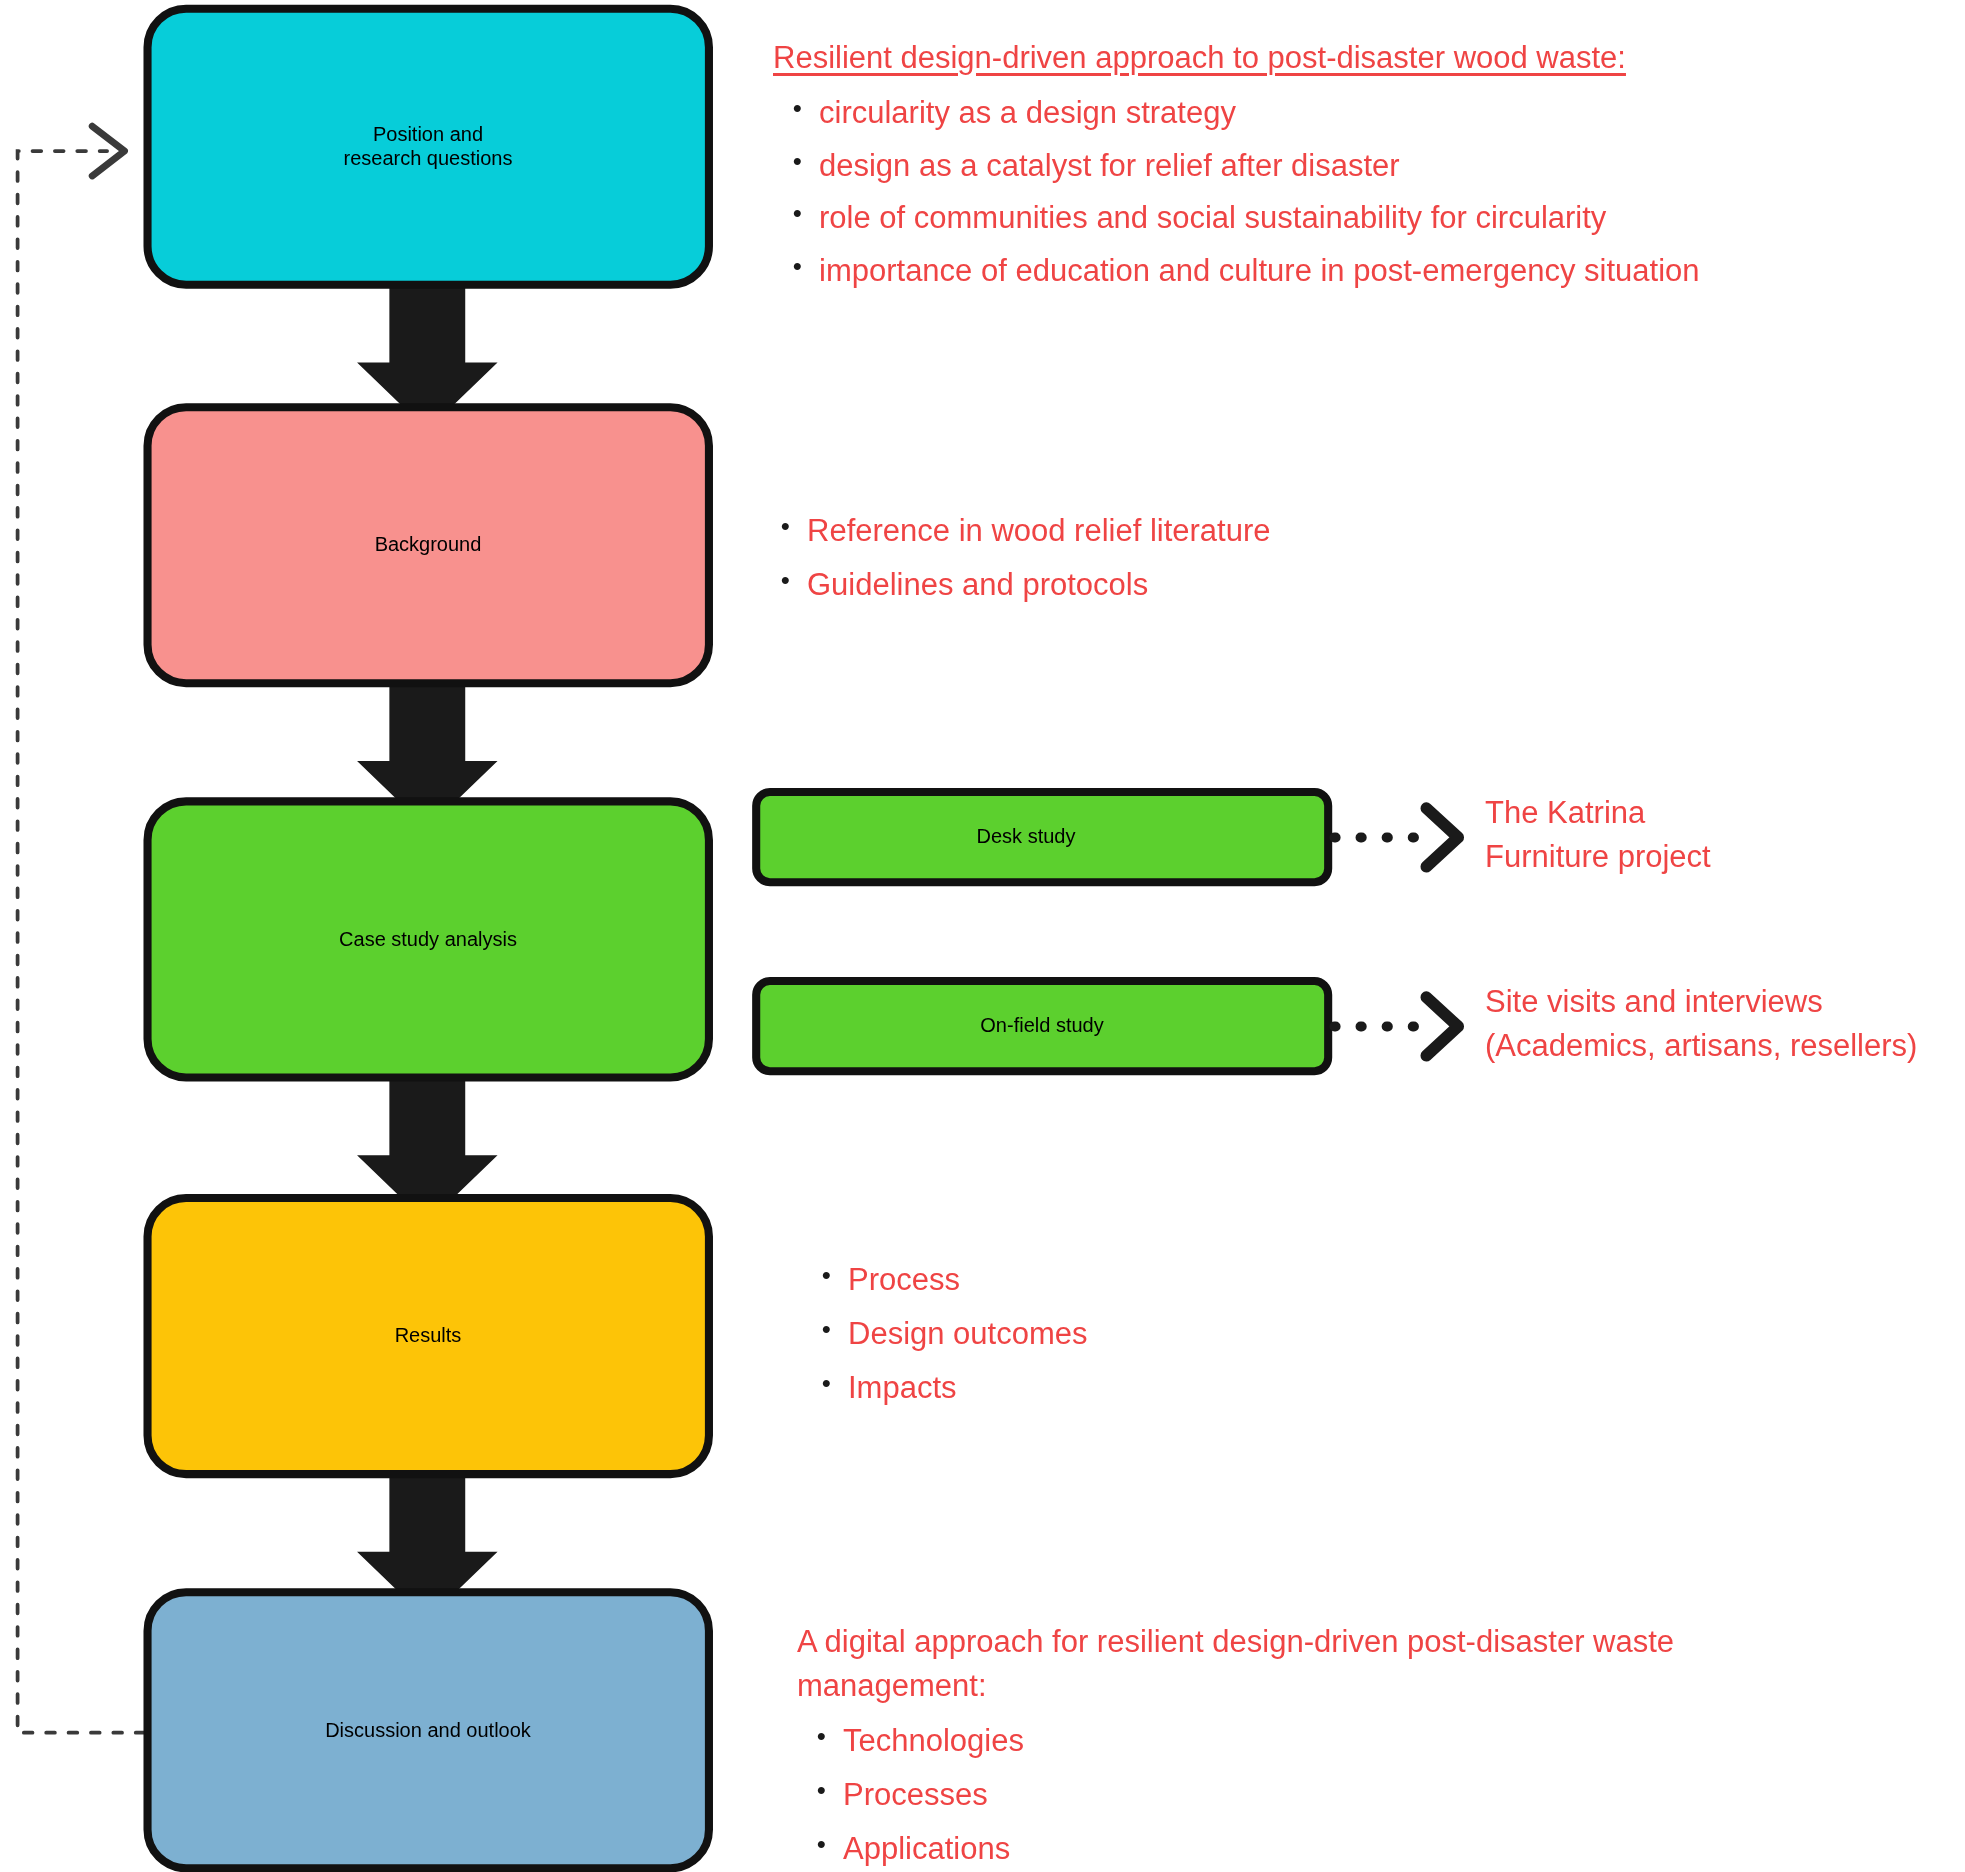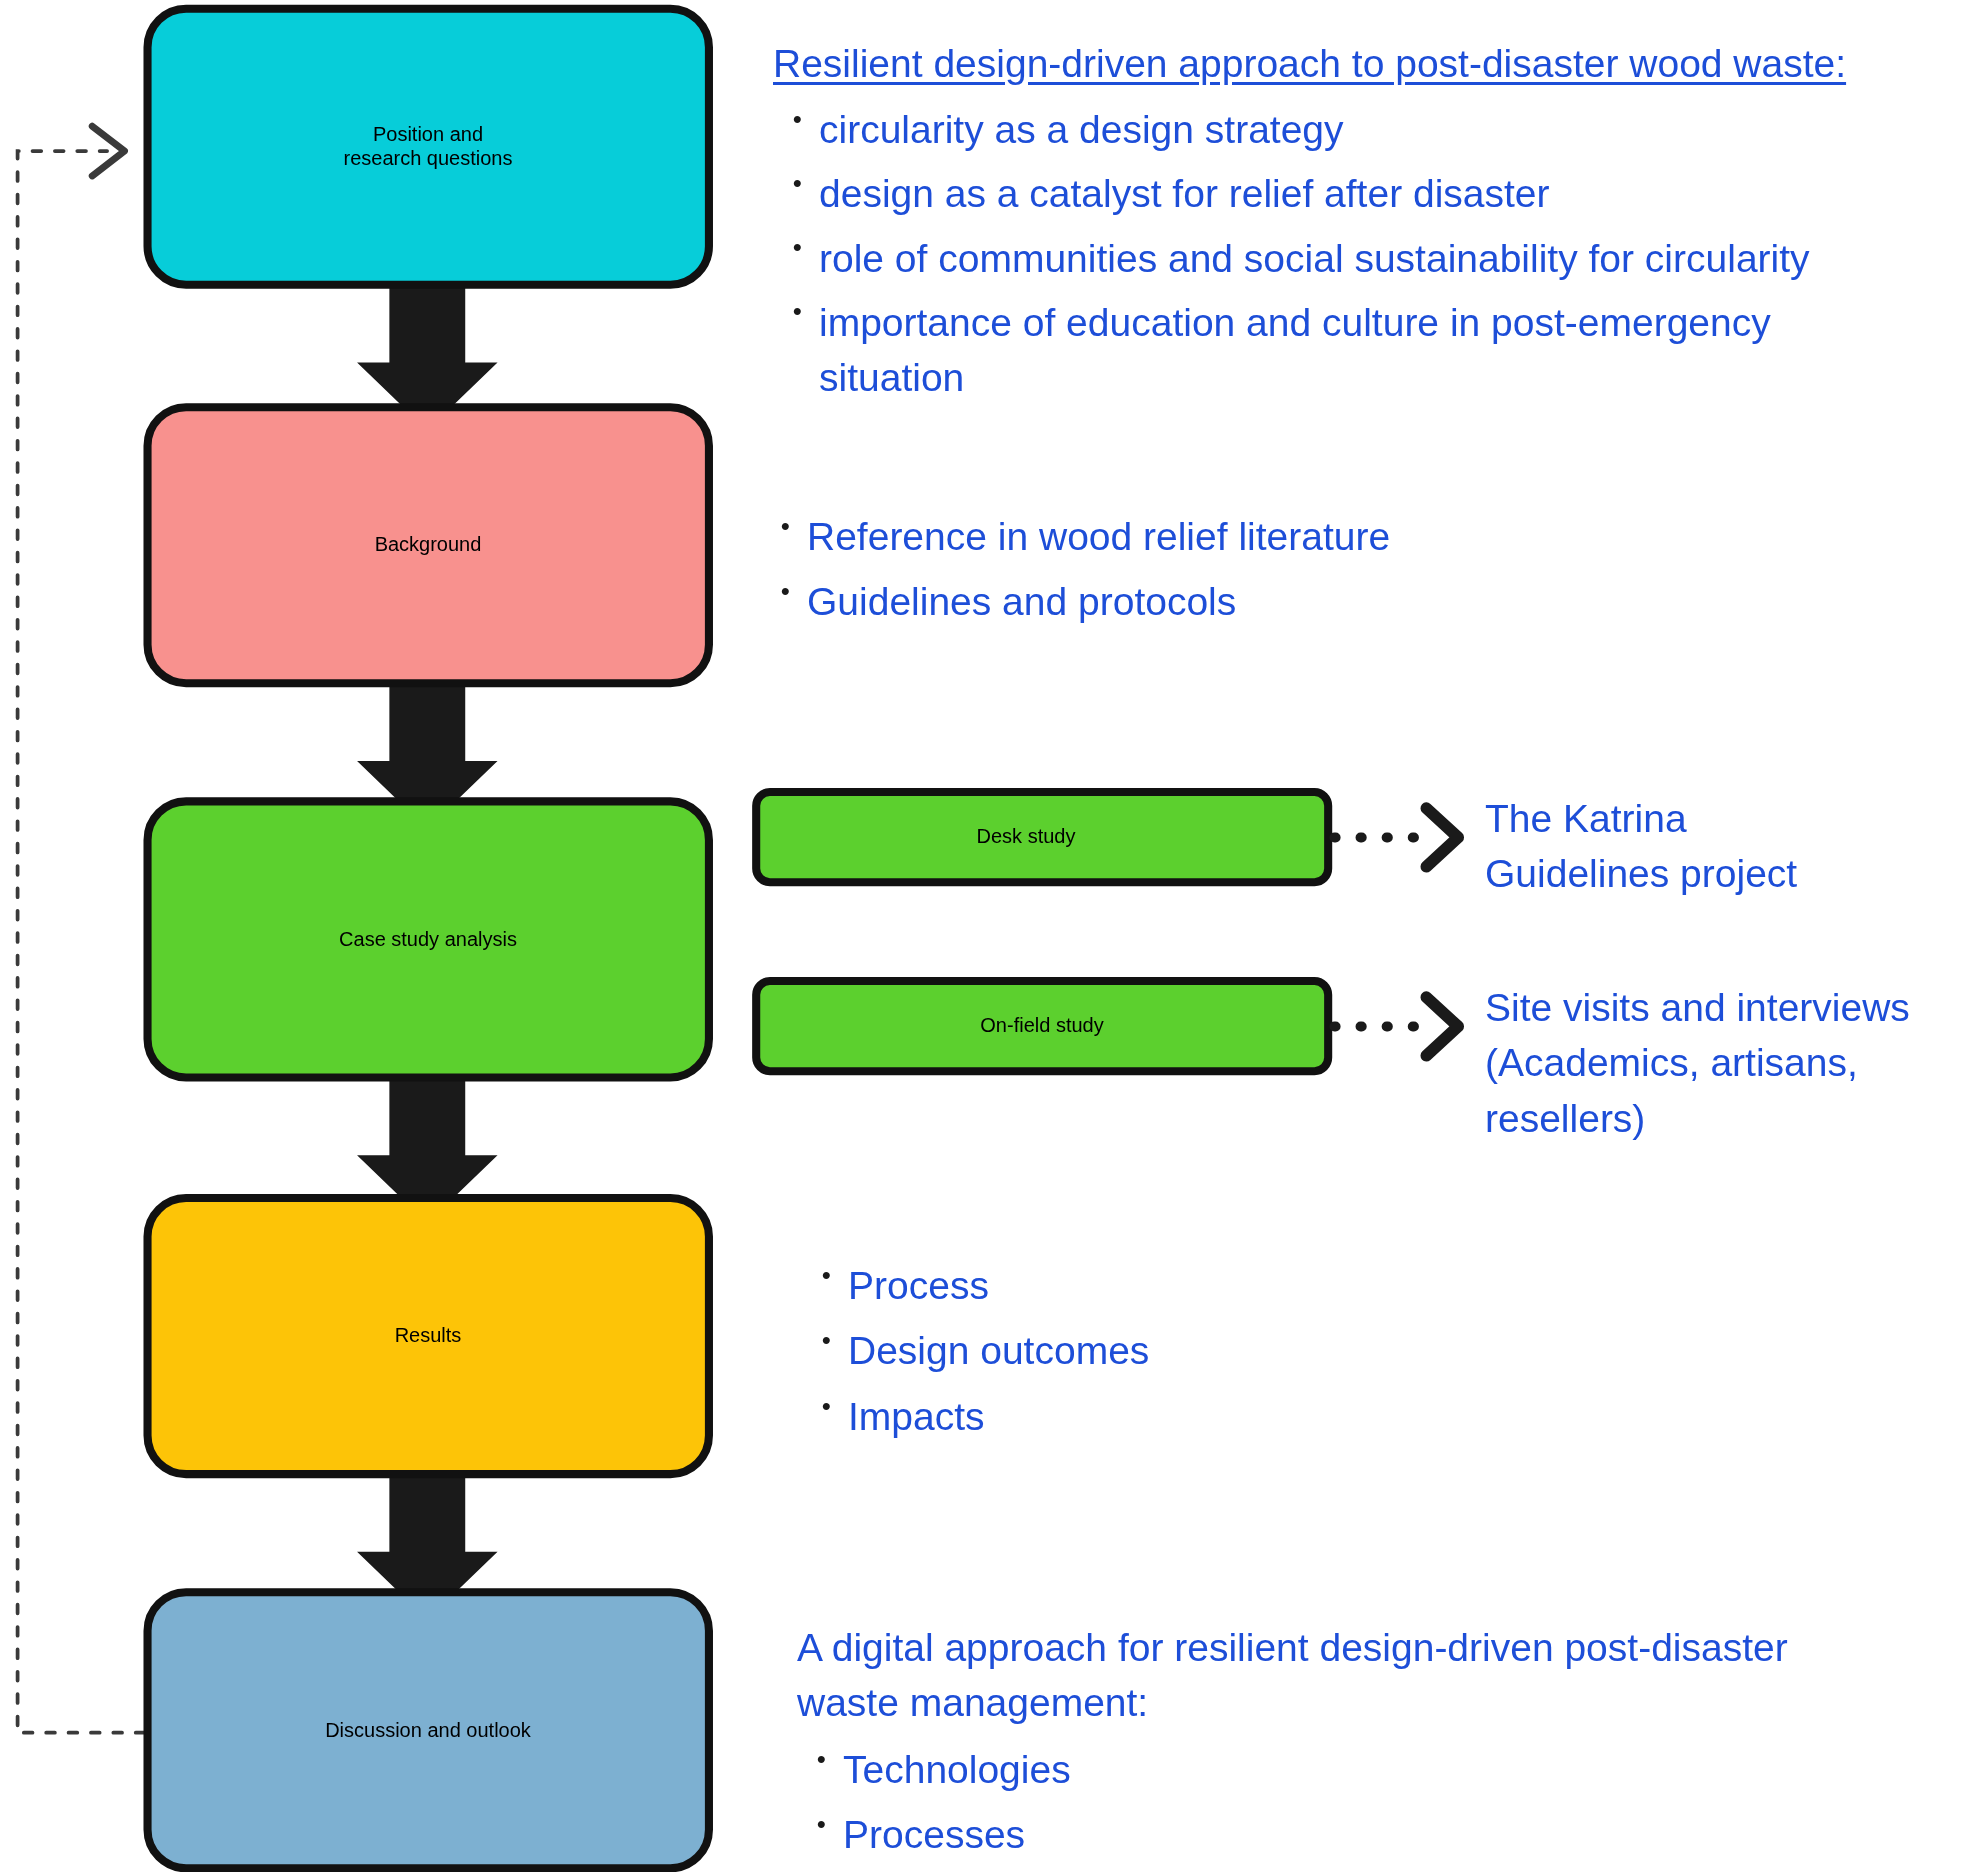--- a/index.html
+++ b/index.html
@@ -7,21 +7,21 @@
   #canvas{position:relative;width:1965px;height:1872px;background:#fff;overflow:hidden;}
   svg.layer{position:absolute;left:0;top:0;width:1965px;height:1872px;}
 
   .node-label{
     position:absolute;display:flex;align-items:center;justify-content:center;
     text-align:center;color:#000;font-size:20px;line-height:1.18;
     font-family:"Liberation Sans",sans-serif;white-space:pre-line;
     pointer-events:none;
   }
   .side-block{
-    position:absolute;color:#1d4ed8;font-size:39px;line-height:1.42;
+    position:absolute;color:#ef4444;font-size:31px;line-height:1.42;
     font-family:"Liberation Sans",sans-serif;
   }
   .side-head{display:block;margin-bottom:8.7px;}
   .side-head.underline{text-decoration:underline;text-underline-offset:5px;}
   .blist{list-style:none;margin:11px;padding:0;}
   .blist li{position:relative;padding-left:35px;margin:0 0 10px 0;}
   .blist li:last-child{margin-bottom:0;}
   .blist li::before{
     content:"\2022";position:absolute;left:8.7px;top:-1.2px;font-size:26px;color:#1a1a1a;
   }
@@ -97,21 +97,21 @@
   <div class="node-label" style="left:147px;top:1198px;width:562px;height:276px;">Results</div>
 
   <div class="node-label" style="left:147px;top:1593px;width:562px;height:276px;">Discussion and outlook</div>
 
   <div class="node-label" style="left:740px;top:792px;width:572px;height:90px;">Desk study</div>
 
   <div class="node-label" style="left:756px;top:981px;width:572px;height:90px;">On-field study</div>
 
   <div class="side-block" style="left:1485px;top:791px;width:460px;">
     <span class="plain-line">The Katrina</span>
-    <span class="plain-line">Guidelines project</span>
+    <span class="plain-line">Furniture project</span>
   </div>
 
   <div class="side-block" style="left:1485px;top:980px;width:491px;">
     <span class="plain-line">Site visits and interviews</span>
     <span class="plain-line">(Academics, artisans, resellers)</span>
   </div>
 
   <div class="side-block" style="left:773px;top:36px;width:1163px;">
     <span class="side-head underline">Resilient design-driven approach to post-disaster wood waste:</span>
     <ul class="blist tight">

